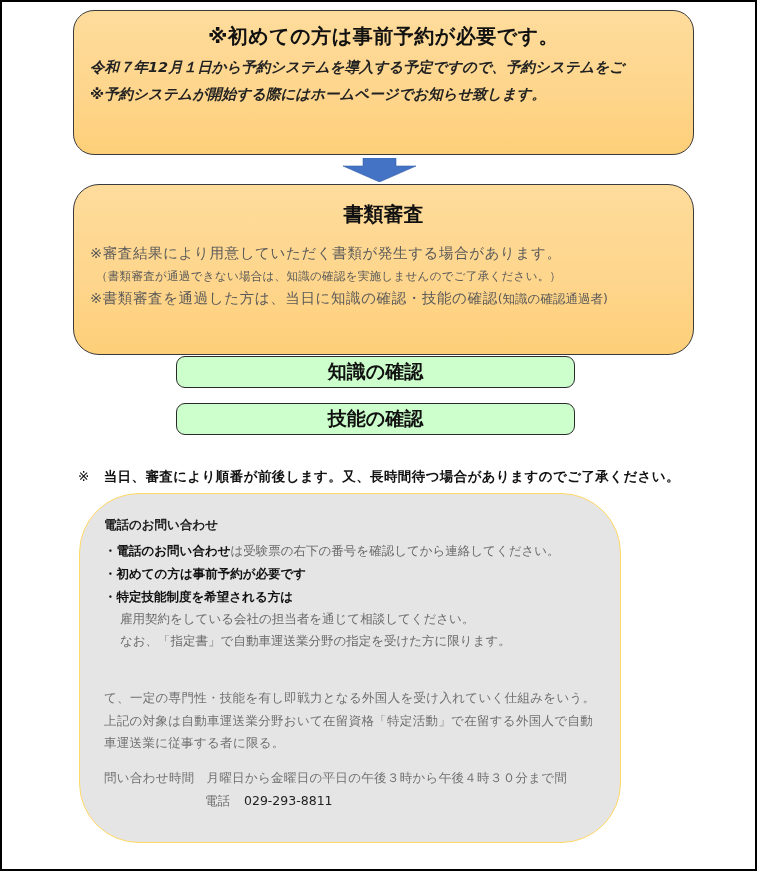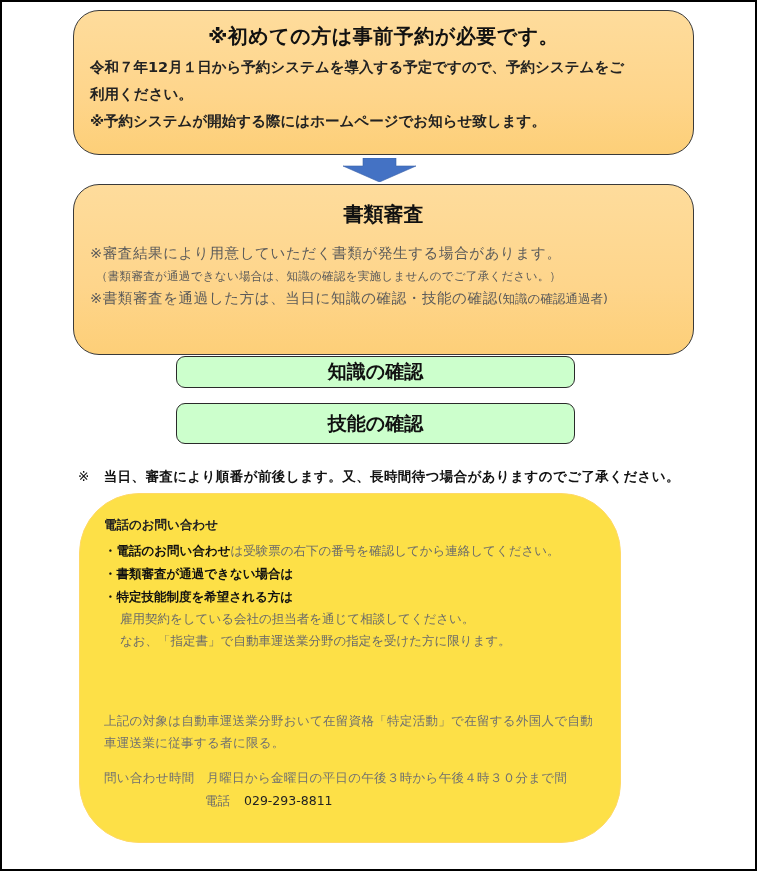--- a/index.html
+++ b/index.html
@@ -10,75 +10,74 @@
   }
   .page-frame {
     position: absolute; left: 0; top: 0; width: 753px; height: 867px;
     border: 2px solid #000; border-bottom-width: 2px; background: #fff;
   }
   .orange-box {
     position: absolute; box-sizing: border-box;
     border: 1.3px solid #3a3a3a; border-radius: 26px;
     background: linear-gradient(to bottom, #fedc9c 0%, #fed58b 60%, #fdcf78 100%);
   }
-  #box-reserve { left: 73px; top: 10px; width: 621px; height: 145px; }
+  #box-reserve { left: 73px; top: 10px; width: 621px; height: 145px; border-radius: 21px; }
   #box-docs { left: 73px; top: 184px; width: 621px; height: 171px; }
   .box-title {
     text-align: center; font-weight: bold; color: #111;
   }
   #box-reserve .box-title { font-size: 20px; margin-top: 12px; letter-spacing: 0.5px; }
-  #box-reserve .line { font-size: 14.5px; font-weight: bold; color: #222; margin-left: 16px; line-height: 27px; }
+  #box-reserve .line { font-size: 14.5px; font-weight: bold; color: #222; margin-left: 16px; line-height: 27px; font-style: italic; }
   #box-reserve .line.first { margin-top: 4px; }
   #box-docs .box-title { font-size: 20px; margin-top: 16px; }
   #box-docs .line { font-size: 14.5px; color: #5a5a5a; margin-left: 16px; line-height: 27px; letter-spacing: 0.6px; }
   #box-docs .line.first { margin-top: 12px; }
   #box-docs .line.small { font-size: 11.5px; line-height: 18px; margin-left: 22px; letter-spacing: 0.3px; }
   #box-docs .line .small-inline { font-size: 12.5px; letter-spacing: 0; }
 
   .arrow {
     position: absolute; left: 343px; top: 158px; width: 73px; height: 24px;
   }
 
   .green-box {
     position: absolute; box-sizing: border-box; left: 176px; width: 399px;
     border: 1.3px solid #2a2a2a; border-radius: 9px; background: #ccffcc;
     display: flex; align-items: center; justify-content: center;
     font-size: 19px; font-weight: bold; color: #111;
   }
   #green-knowledge { top: 356px; height: 32px; }
-  #green-skill { top: 403px; height: 41px; }
+  #green-skill { top: 403px; height: 32px; }
 
   .notice {
     position: absolute; left: 78px; top: 468px; font-size: 13.5px; color: #111; font-weight: bold;
     letter-spacing: 0.4px; white-space: nowrap;
   }
   .notice .mark { font-weight: normal; margin-right: 14px; }
 
   .contact-box {
     position: absolute; box-sizing: border-box; left: 79px; top: 493px; width: 542px; height: 350px;
-    border: 1.5px solid #ffd966; border-radius: 60px; background: #fde047;
+    border: 1.5px solid #ffd966; border-radius: 60px; background: #e5e5e5;
   }
   .contact-box .c-title { position: absolute; left: 24px; top: 23px; font-size: 12.5px; font-weight: bold; color: #222; }
   .contact-box .c-line { position: absolute; left: 24px; font-size: 12.5px; white-space: nowrap; }
   .c-line .b { font-weight: bold; color: #111; }
   .c-line .g { color: #6a6a6a; }
   .c-line.indent { left: 40px; color: #6a6a6a; }
   .c-line.gray { color: #707070; letter-spacing: 0.3px; }
   .c-line.phone { color: #6a6a6a; }
   .c-line.phone .num { color: #222; margin-left: 14px; }
 </style>
 </head>
 <body>
 
 <div class="page-frame"></div>
 
 <div class="orange-box" id="box-reserve">
   <div class="box-title">※初めての方は事前予約が必要です。</div>
   <div class="line first">令和７年12月１日から予約システムを導入する予定ですので、予約システムをご</div>
-  <div class="line">利用ください。</div>
   <div class="line">※予約システムが開始する際にはホームページでお知らせ致します。</div>
 </div>
 
 <svg class="arrow" viewBox="0 0 73 24">
   <polygon points="20,0 53,0 53,8 73,8 36.5,24 0,8 20,8" fill="#4472c4" stroke="#3a62a8" stroke-width="0.6"></polygon>
 </svg>
 
 <div class="orange-box" id="box-docs">
   <div class="box-title">書類審査</div>
   <div class="line first">※審査結果により用意していただく書類が発生する場合があります。</div>
@@ -97,28 +96,29 @@
   <span class="mark">※</span><span>当日、審査により順番が前後します。又、長時間待つ場合がありますのでご了承ください。</span>
 </div>
 
 <div class="contact-box">
   <div class="c-title">電話のお問い合わせ</div>
 
   <div class="c-line" style="top:49px">
     <span class="b">・電話のお問い合わせ</span><span class="g">は受験票の右下の番号を確認してから連絡してください。</span>
   </div>
   <div class="c-line" style="top:72px">
-    <span class="b">・書類審査が通過できない場合は</span>
+    <span class="b">・初めての方は事前予約が必要です</span>
   </div>
   <div class="c-line" style="top:95px">
     <span class="b">・特定技能制度を希望される方は</span>
   </div>
   <div class="c-line indent" style="top:117px">雇用契約をしている会社の担当者を通じて相談してください。</div>
   <div class="c-line indent" style="top:139px">なお、「指定書」で自動車運送業分野の指定を受けた方に限ります。</div>
 
+  <div class="c-line gray" style="top:196px">て、一定の専門性・技能を有し即戦力となる外国人を受け入れていく仕組みをいう。</div>
   <div class="c-line gray" style="top:219px">上記の対象は自動車運送業分野おいて在留資格「特定活動」で在留する外国人で自動</div>
   <div class="c-line gray" style="top:241px">車運送業に従事する者に限る。</div>
 
   <div class="c-line gray" style="top:276px">
     <span>問い合わせ時間</span><span style="margin-left:12px">月曜日から金曜日の平日の午後３時から午後４時３０分まで間</span>
   </div>
   <div class="c-line phone" style="top:299px; left:125px">
     <span>電話</span><span class="num">029-293-8811</span>
   </div>
 </div>

